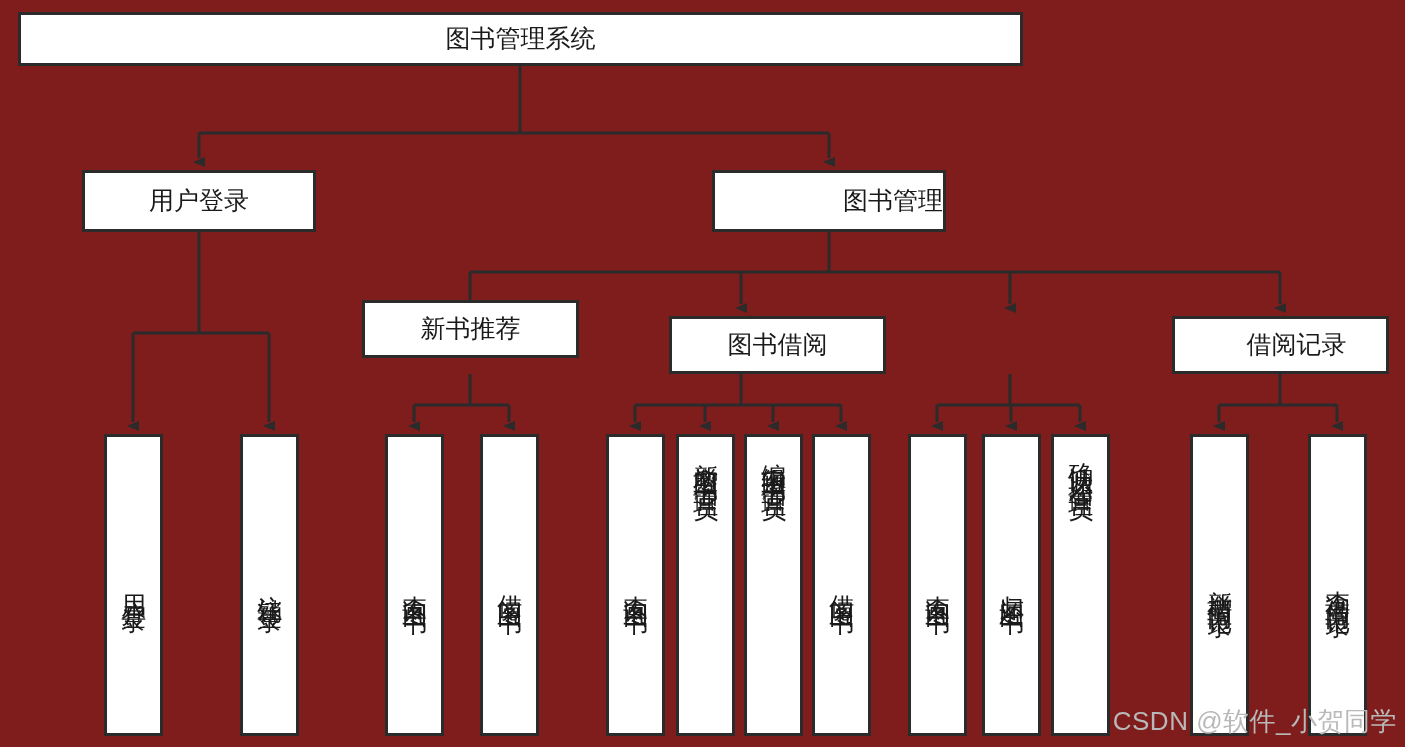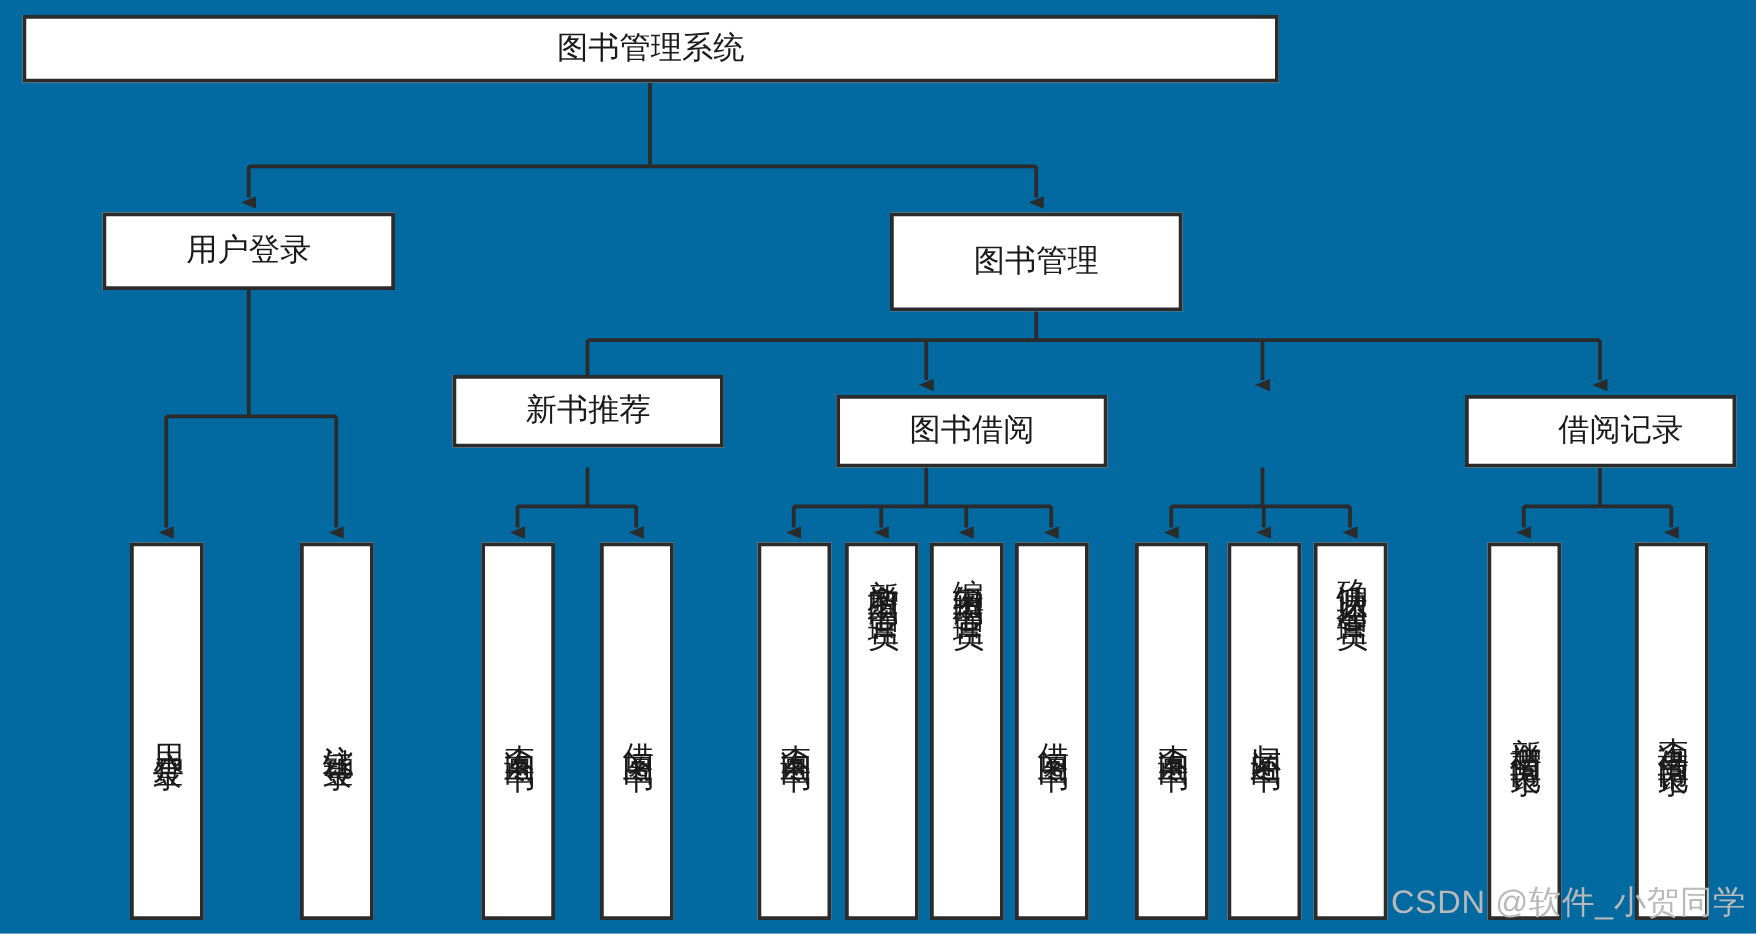--- a/index.html
+++ b/index.html
@@ -7,21 +7,21 @@
     padding: 0;
     background: #ffffff;
   }
   body {
     font-family: "Liberation Sans", "DejaVu Sans", sans-serif;
   }
   #canvas {
     position: relative;
     width: 1405px;
     height: 747px;
-    background: #0369a1;
+    background: #7f1d1d;
     overflow: hidden;
   }
   svg#edges {
     position: absolute;
     left: 0;
     top: 0;
     width: 1405px;
     height: 747px;
     pointer-events: none;
   }
@@ -140,21 +140,21 @@
     </g>
   </svg>
 
   <div class="node root" id="node-root" style="left: 18px; top: 12px; width: 1005px; height: 54px;">
     <span class="label">图书管理系统</span>
   </div>
 
   <div class="node horiz" id="node-user-login" style="left: 82px; top: 170px; width: 234px; height: 62px;">
     <span class="label">用户登录</span>
   </div>
-  <div class="node horiz" id="node-book-manage" style="left: 712px; top: 170px; width: 234px; height: 79px;">
+  <div class="node horiz" id="node-book-manage" style="left: 712px; top: 170px; width: 234px; height: 62px; justify-content: flex-end;">
     <span class="label">图书管理</span>
   </div>
 
   <div class="node horiz" id="node-new-book-rec" style="left: 362px; top: 300px; width: 217px; height: 58px;">
     <span class="label">新书推荐</span>
   </div>
   <div class="node horiz" id="node-book-borrow" style="left: 633px; top: 316px; width: 217px; height: 58px; margin-left: 36px;">
     <span class="label">图书借阅</span>
   </div>
   <div class="node horiz" id="node-borrow-record" style="left: 1172px; top: 316px; width: 217px; height: 58px; padding-left: 32px;">

